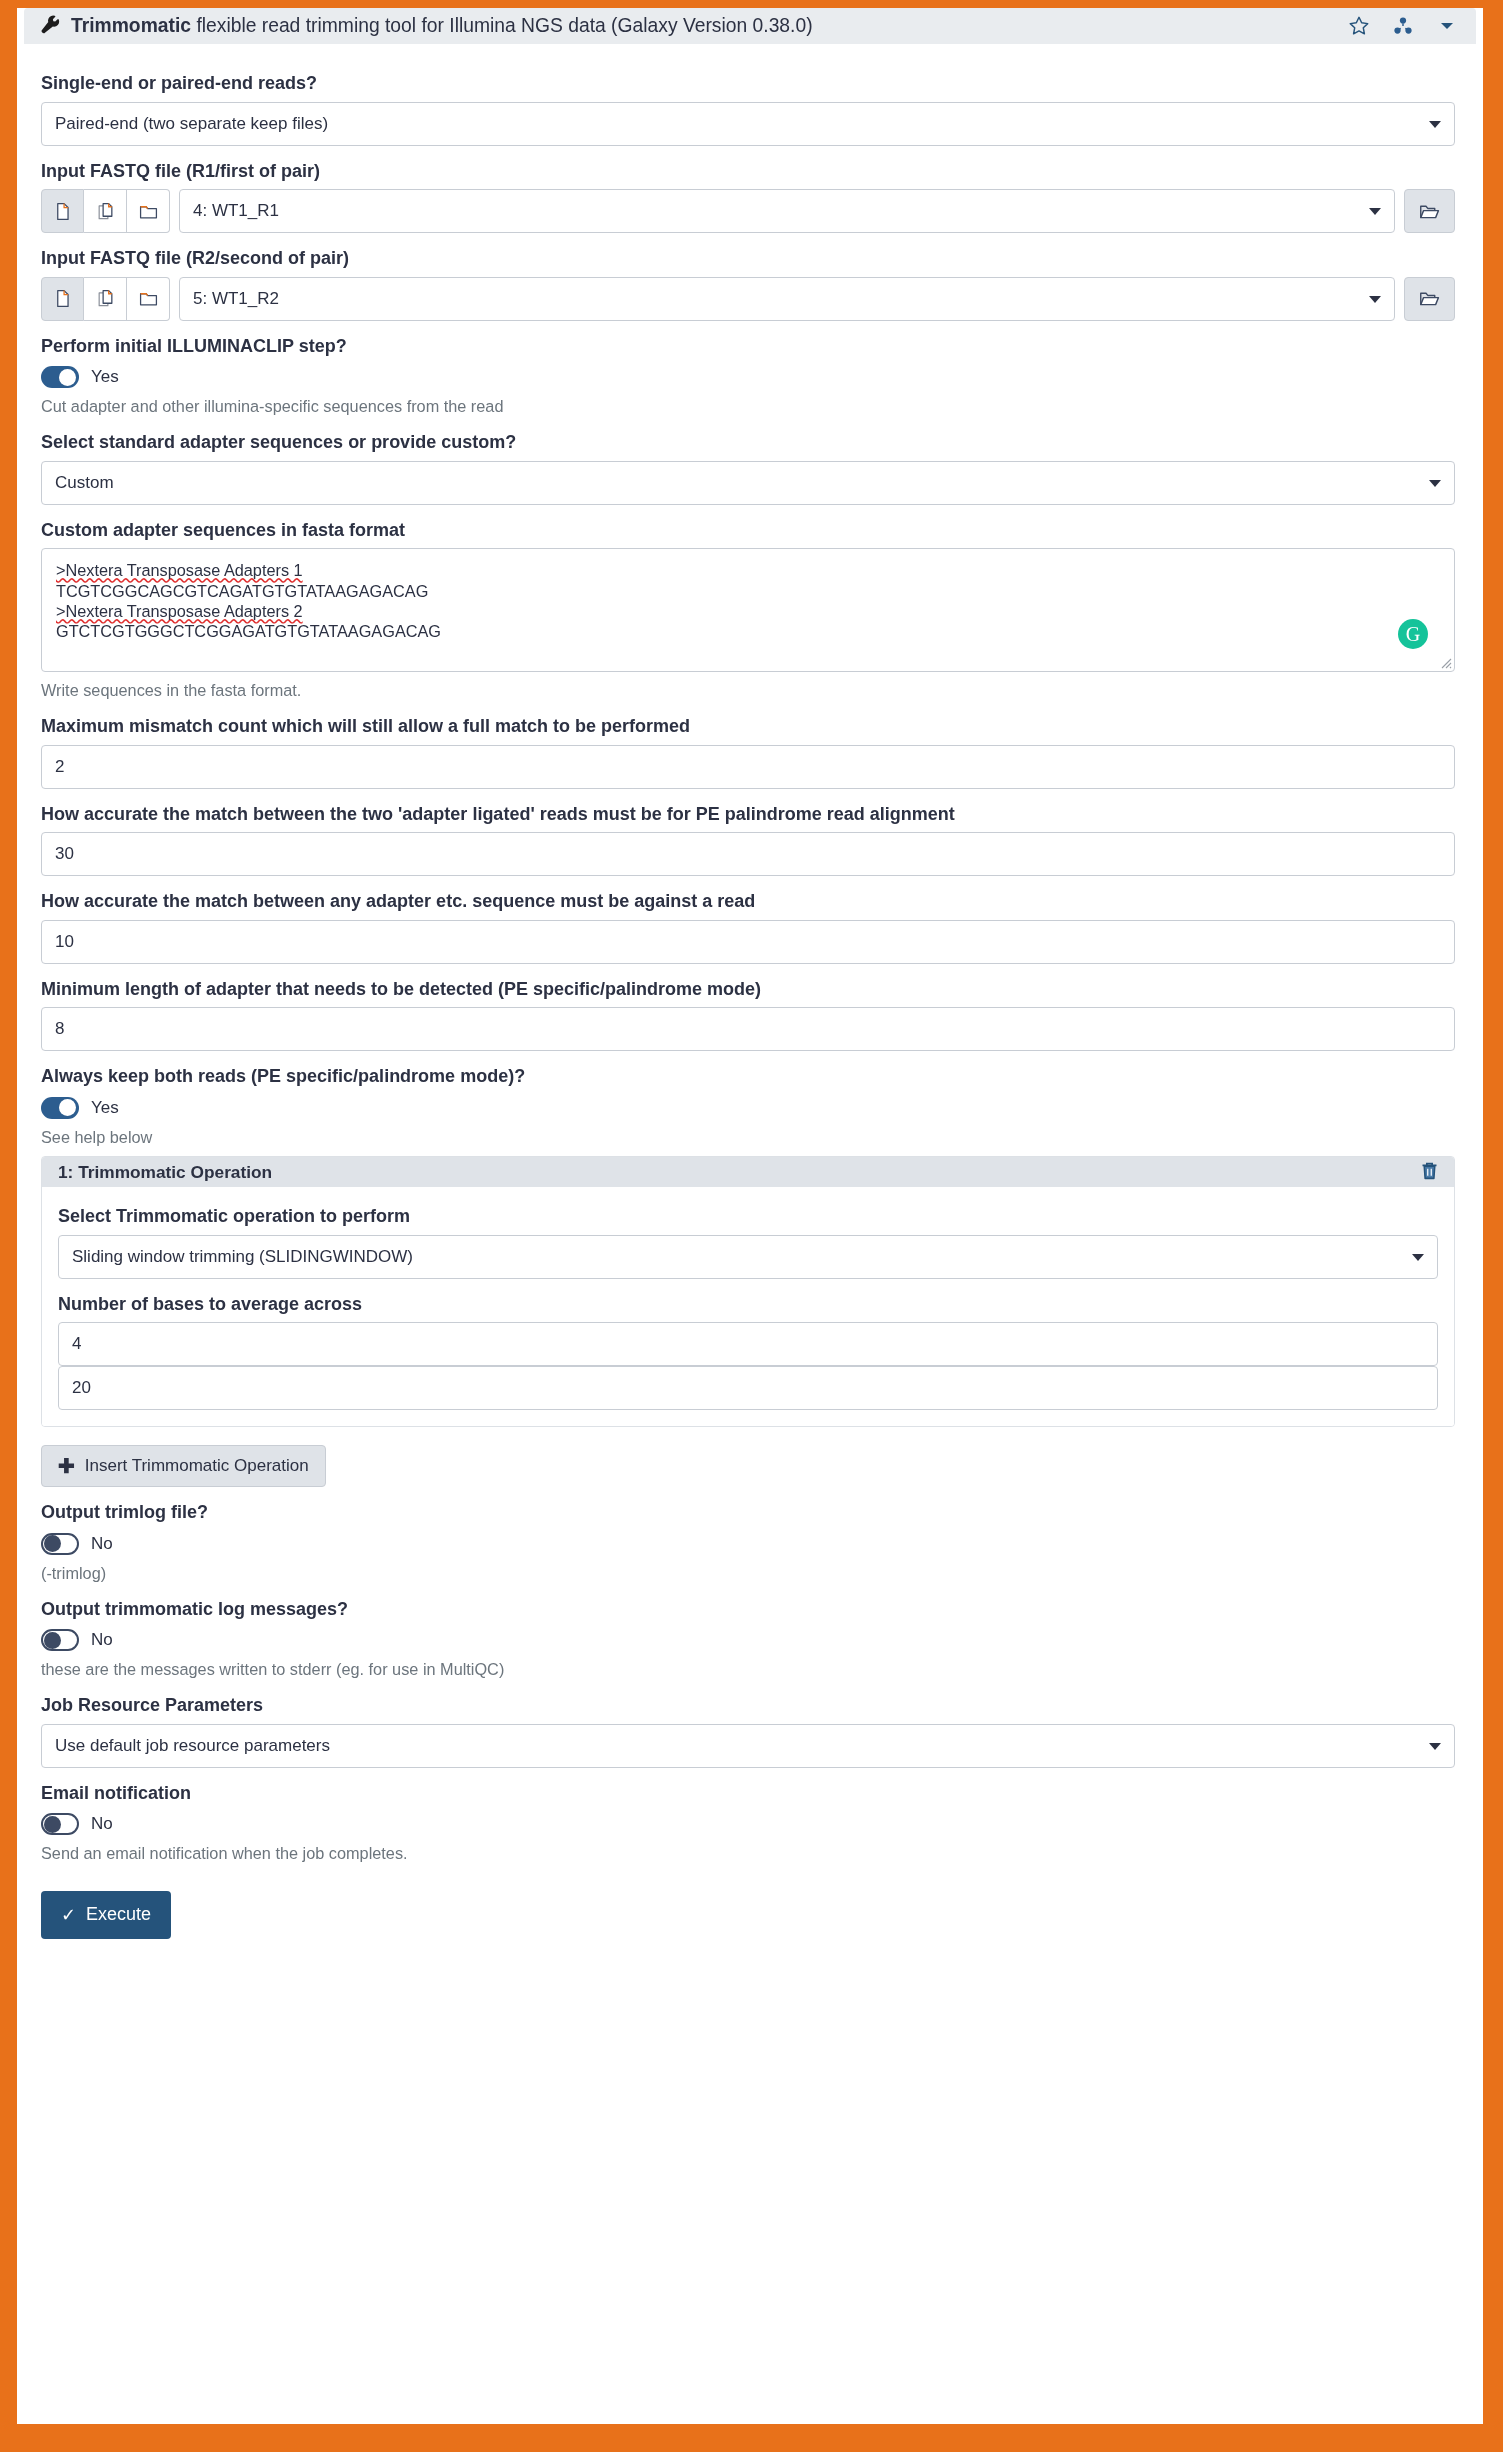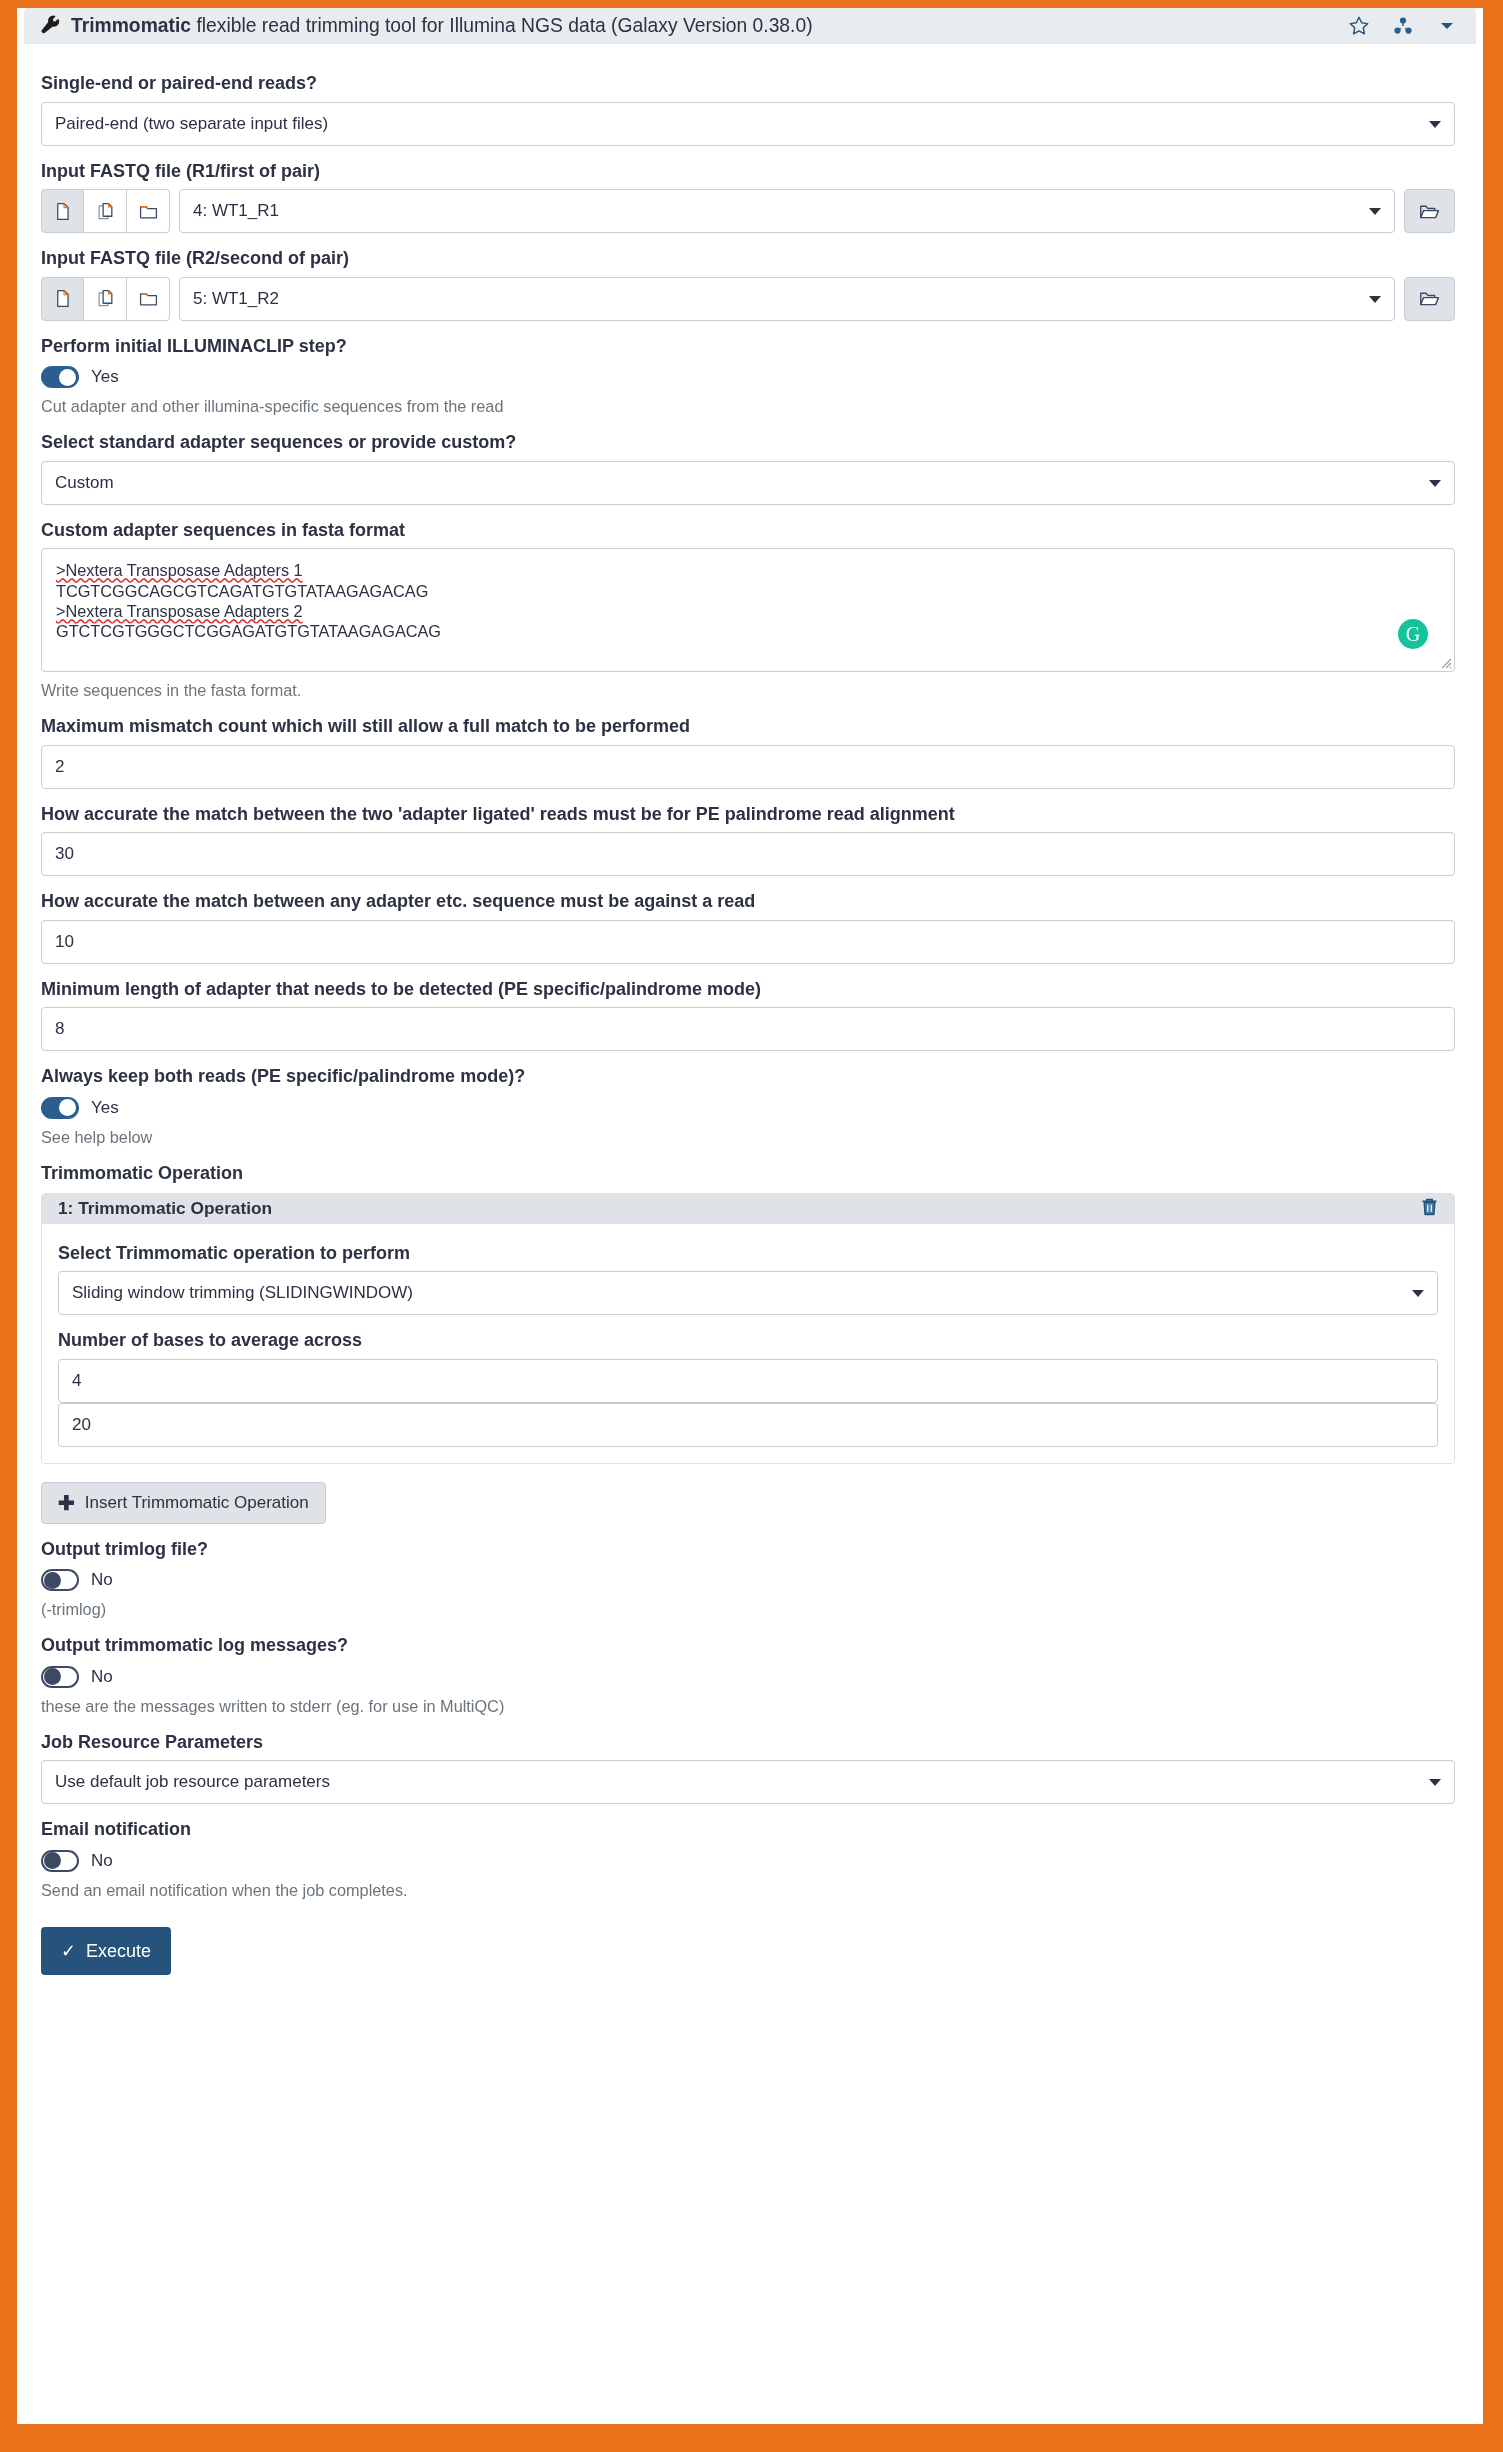--- a/index.html
+++ b/index.html
@@ -282,21 +282,21 @@
         </svg>
       </div>
     </div>
 
     <div class="form-body">
 
       
       <div class="field">
         <div class="label">Single-end or paired-end reads?</div>
         <div class="select-box">
-          <span>Paired-end (two separate input files)</span>
+          <span>Paired-end (two separate keep files)</span>
           <span class="caret"></span>
         </div>
       </div>
 
       
       <div class="field">
         <div class="label">Input FASTQ file (R1/first of pair)</div>
         <div class="picker-row">
           <div class="btn-group">
             <div class="icon-btn first">
@@ -450,21 +450,20 @@
           <span class="switch on">
               <span class="knob"></span>
             </span>
           <span class="toggle-label">Yes</span>
         </div>
         <div class="help">See help below</div>
       </div>
 
       
       <div class="field">
-        <div class="label">Trimmomatic Operation</div>
         <div class="repeat-wrap">
           <div class="repeat-head">
             <span class="repeat-title">1: Trimmomatic Operation</span>
             <span>
               <svg width="21" height="21" viewBox="0 0 24 24">
                 <path d="M4 6h16" stroke="#25537b" stroke-width="2"></path>
                 <path d="M9 6V4h6v2" fill="none" stroke="#25537b" stroke-width="2"></path>
                 <path d="M6 7h12l-1 14H7z" fill="#4a7ba8" stroke="#25537b" stroke-width="1.8" stroke-linejoin="round"></path>
                 <path d="M10 10v8M14 10v8" stroke="#ffffff" stroke-width="1.4"></path>
               </svg>

